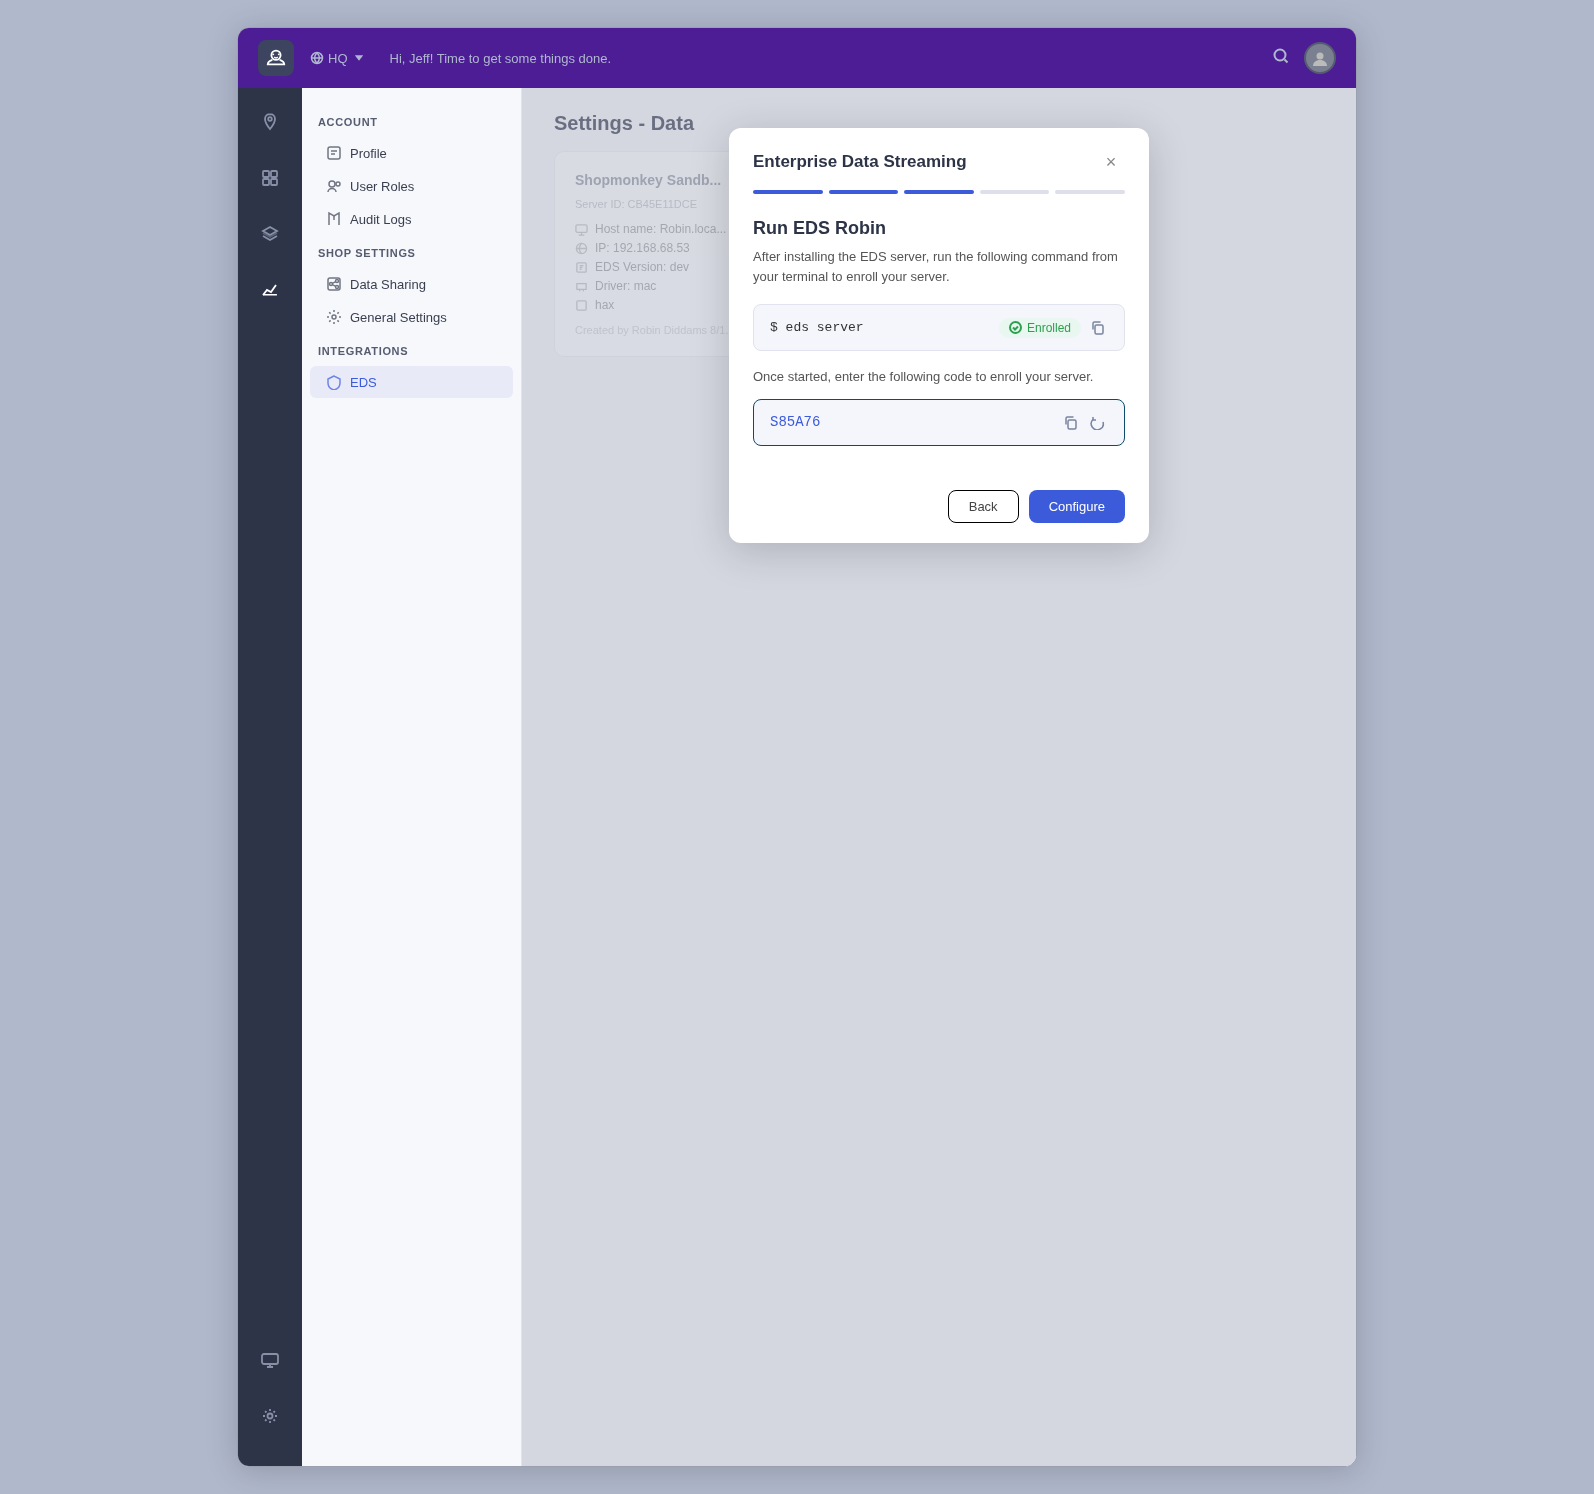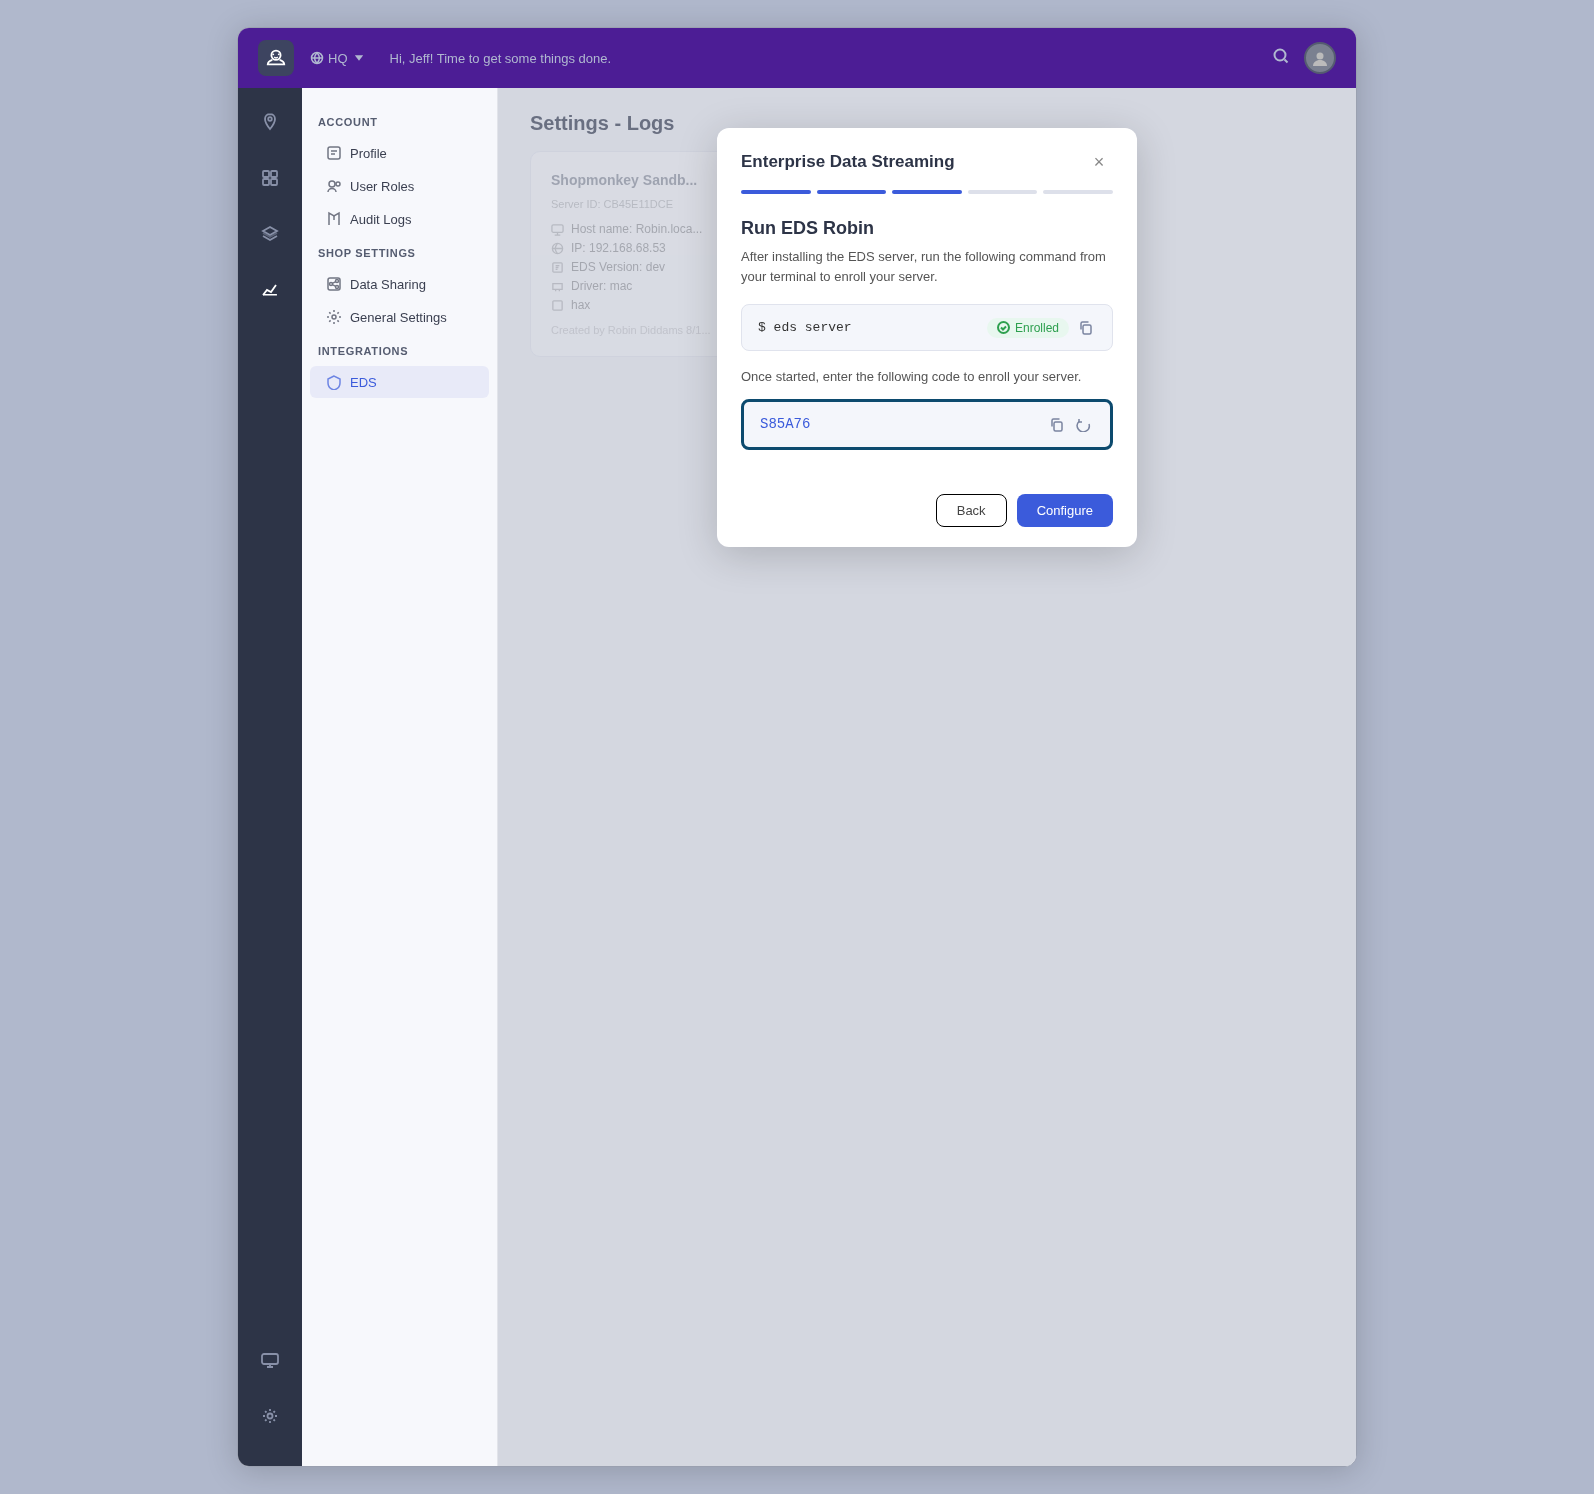--- a/index.html
+++ b/index.html
@@ -103,21 +103,21 @@
     .icon-strip-bottom {
       margin-top: auto;
       display: flex;
       flex-direction: column;
       align-items: center;
       gap: 20px;
       padding-bottom: 16px;
     }
     
     .nav-sidebar {
-      width: 196px;
+      width: 220px;
       background: #f7f8fc;
       border-right: 1px solid #e2e4ea;
       padding: 20px 0;
       flex-shrink: 0;
       overflow-y: auto;
     }
     .nav-section-title {
       font-size: 11px;
       font-weight: 600;
       color: #555c70;
@@ -339,21 +339,21 @@
       display: flex; align-items: center;
     }
     .modal-sub-desc {
       font-size: 13px;
       color: #555;
       margin-bottom: 12px;
       line-height: 1.5;
     }
     .code-input-row {
       background: #f4f6fb;
-      border: 3px solid #0c4a6e;
+      border: 1px solid #0c4a6e;
       border-radius: 8px;
       padding: 12px 16px;
       display: flex;
       align-items: center;
       justify-content: space-between;
       margin-bottom: 24px;
     }
     .code-input-val {
       font-family: 'Courier New', monospace;
       font-size: 14px;
@@ -524,21 +524,21 @@
       <div class="nav-section-title" style="margin-top:12px;">Integrations</div>
       <div class="nav-item active">
         <svg class="nav-item-icon" viewBox="0 0 16 16" fill="none" stroke="currentColor" stroke-width="1.5">
           <path d="M8 2L2 5v4c0 3.5 2.5 6 6 7 3.5-1 6-3.5 6-7V5L8 2z"></path>
         </svg>
         <span>EDS</span>
       </div>
     </div>
 
     <div class="content-area">
-      <div class="content-header">Settings - Logs</div>
+      <div class="content-header">Settings - Data</div>
 
       <div class="content-inner">
 
         <div class="server-card">
           <div class="server-card-header">
             <div style="font-size:14px;font-weight:600;color:#2d3447;">Shopmonkey Sandb...</div>
             <div style="color:#aaa;font-size:16px;cursor:pointer;">···</div>
           </div>
           <div class="server-card-id">
             <span>Server ID:</span>

